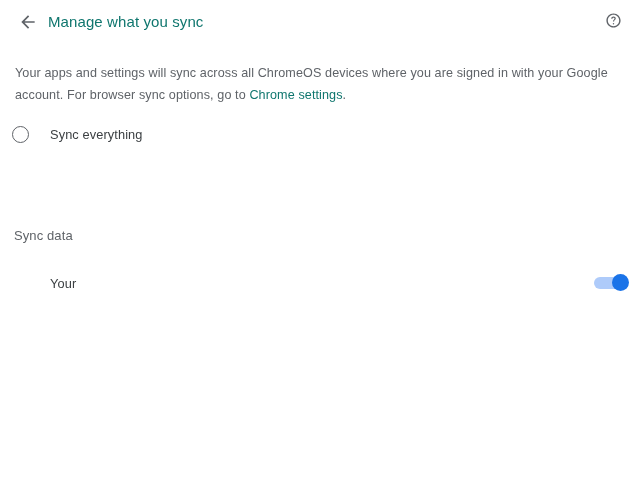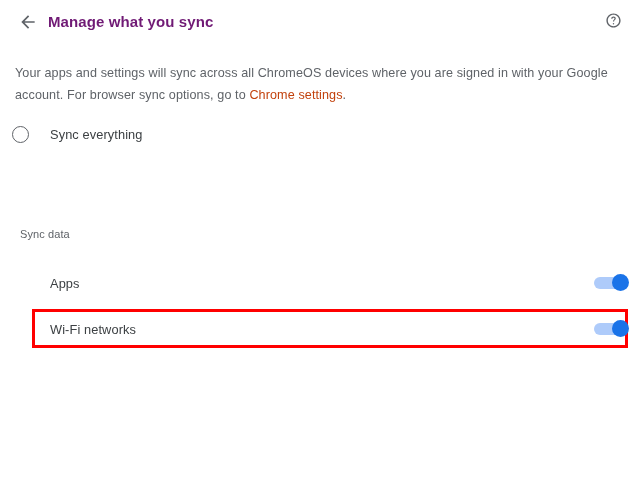--- a/index.html
+++ b/index.html
@@ -37,24 +37,23 @@
     cursor: pointer;
   }
   .back-arrow svg { display: block; }
   .page-title {
     position: absolute;
     left: 48px;
     top: 0;
     height: 44px;
     line-height: 44px;
     font-size: 15px;
-    color: #701a75;
+    color: #0f766e;
     letter-spacing: 0.1px;
     white-space: nowrap;
-    font-weight: bold;
   }
   .help-icon {
     position: absolute;
     right: 12px;
     top: 5px;
     width: 30px;
     height: 30px;
     display: flex;
     align-items: center;
     justify-content: center;
@@ -68,21 +67,21 @@
     position: absolute;
     left: 15px;
     top: 62px;
     width: 600px;
     font-size: 12.6px;
     line-height: 22px;
     color: #5f6368;
     letter-spacing: 0.1px;
   }
   .description .link {
-    color: #c2410c;
+    color: #0f766e;
     text-decoration: none;
     cursor: pointer;
   }
 
   
   .radio-group {
     position: absolute;
     left: 0;
     top: 112px;
     width: 640px;
@@ -123,23 +122,23 @@
     position: absolute;
     left: 50px;
     font-size: 12.8px;
     color: #3c4043;
     letter-spacing: 0.1px;
   }
 
   
   .section-heading {
     position: absolute;
-    left: 20px;
+    left: 14px;
     top: 228px;
-    font-size: 11px;
+    font-size: 13px;
     color: #5f6368;
     letter-spacing: 0.1px;
   }
 
   .sync-list {
     position: absolute;
     left: 0;
     top: 260px;
     width: 640px;
   }
@@ -226,31 +225,23 @@
   </div>
 
 
 </div>
 
 <div class="section-heading">Sync data</div>
 
 <div class="sync-list">
 
   <div class="sync-row">
-    <span class="sync-label">Apps</span>
+    <span class="sync-label">Your</span>
     <span class="toggle">
       <span class="track"></span>
       <span class="knob"></span>
     </span>
   </div>
 
 
-  <div class="sync-row highlighted">
-    <span class="highlight-box"></span>
-    <span class="sync-label">Wi-Fi networks</span>
-    <span class="toggle">
-      <span class="track"></span>
-      <span class="knob"></span>
-    </span>
-  </div>
 
 
 </div>
 
 </body></html>

